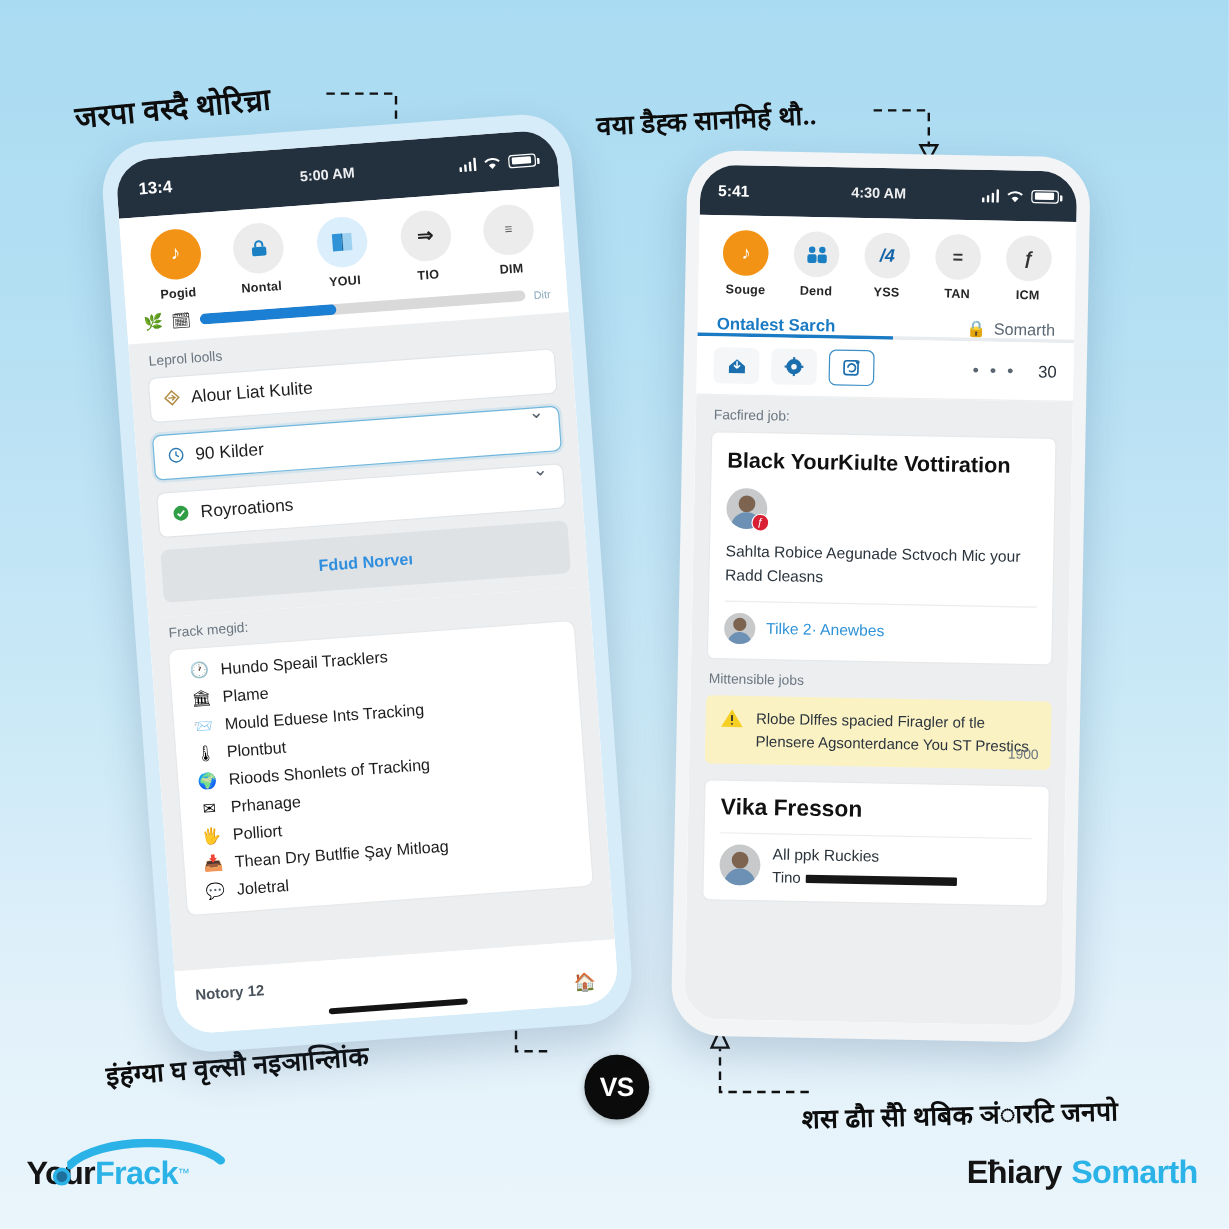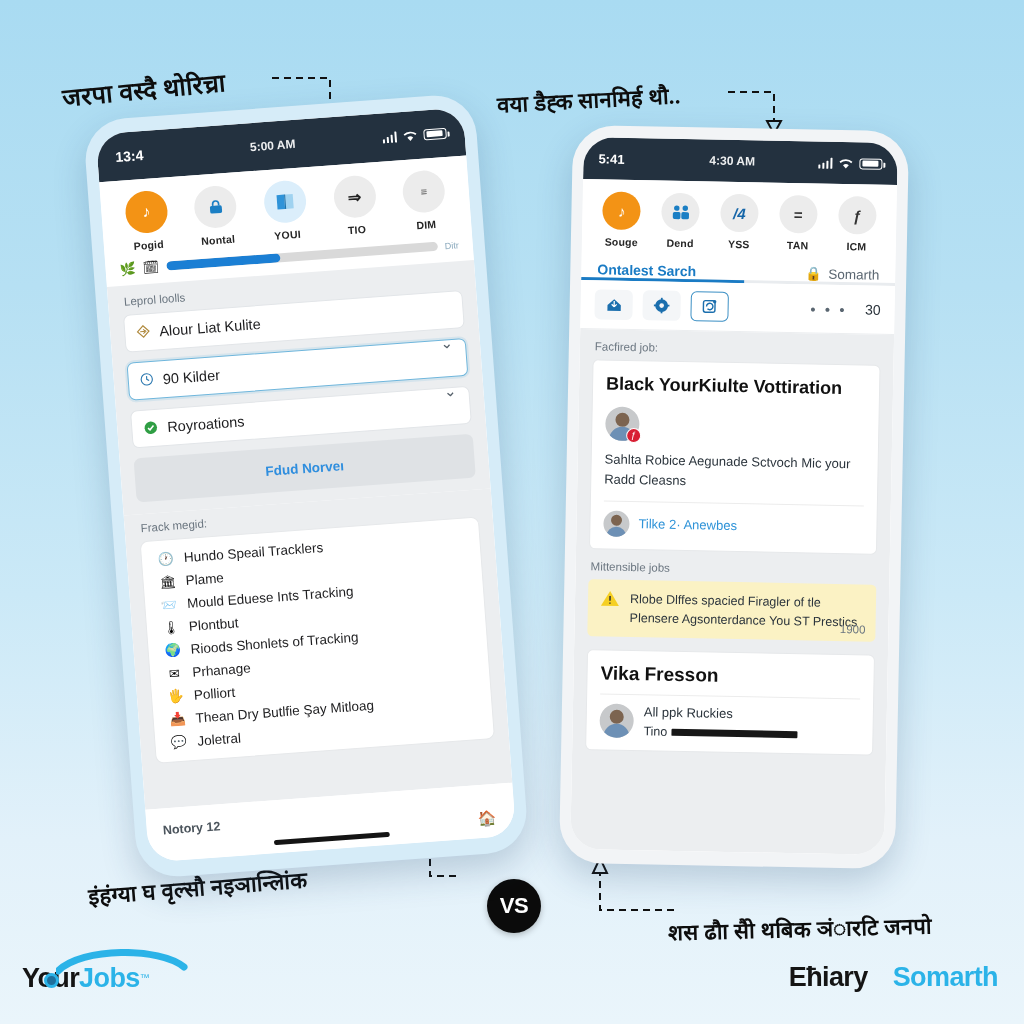--- a/index.html
+++ b/index.html
@@ -169,21 +169,21 @@
   .alert-num { position:absolute; right:10px; bottom:6px; font-size:11.5px; color:#6b7680; }
 
   .card2-title { font-size: 19px; font-weight:bold; color:#111; padding-bottom: 9px; border-bottom:1px solid #ececec; }
   .row-ava { display:flex; align-items:flex-start; gap:10px; padding-top: 9px;}
   .row-ava .t1 { font-size: 13px; color:#2b343c; }
   .row-ava .t2 { font-size: 12.5px; color:#2b343c; display:flex; align-items:center; gap:4px; margin-top:5px;}
   .redact { display:inline-block; height:7px; width:126px; background:#171717; border-radius:1px; }
 
   
   #logo-left { position:absolute; left: 22px; top: 955px; height: 46px; display:flex; align-items:center; }
-  #logo-right { position:absolute; right: 26px; top: 962px; display:flex; align-items:baseline; gap: 25px; }
+  #logo-right { position:absolute; right: 26px; top: 962px; display:flex; align-items:baseline; gap: 8px; }
   .lg-dark { font-size: 27px; font-weight: bold; color:#141414; letter-spacing:-.6px; }
   .lg-blue { font-size: 27px; font-weight: bold; color:#2bb3e8; letter-spacing:-.6px; }
 </style>
 </head>
 <body>
 
 <div class="caption" id="cap-tl">जरपा वस्दै थोरिच्रा</div>
 <div class="caption" id="cap-tr">वया डैह्क सानमिर्ह थौ..</div>
 <div class="caption" id="cap-bl">इंहंग्या घ वृल्सौ नइञान्लिांक</div>
 <div class="caption" id="cap-br">शस ढौा सैो थबिक ञंारटि जनपो</div>
@@ -520,21 +520,21 @@
 
   </div>
  </div>
 </div>
 
 <div id="logo-left">
   <div style="position:relative;">
     <svg width="150" height="26" viewBox="0 0 150 26" style="position:absolute;left:34px;top:-14px;">
       <path d="M2 22 C 26 -2, 104 -2, 128 18" stroke="#2bb3e8" stroke-width="7" fill="none" stroke-linecap="round"></path>
     </svg>
-    <span class="lg-dark">Your</span><span class="lg-blue">Jobs</span><span style="font-size:10px;color:#2bb3e8;vertical-align:super;">™</span>
+    <span class="lg-dark">Your</span><span class="lg-blue">Frack</span><span style="font-size:10px;color:#2bb3e8;vertical-align:super;">™</span>
     <span style="position:absolute;left:22px;top:10px;width:15px;height:15px;border-radius:50%;border:3px solid #2bb3e8;background:#1f6f9c;"></span>
   </div>
 </div>
 
 <div id="logo-right">
   <span class="lg-dark">Eħiary</span>
   <span class="lg-blue">Somarth</span>
 </div>
 
 </body></html>

